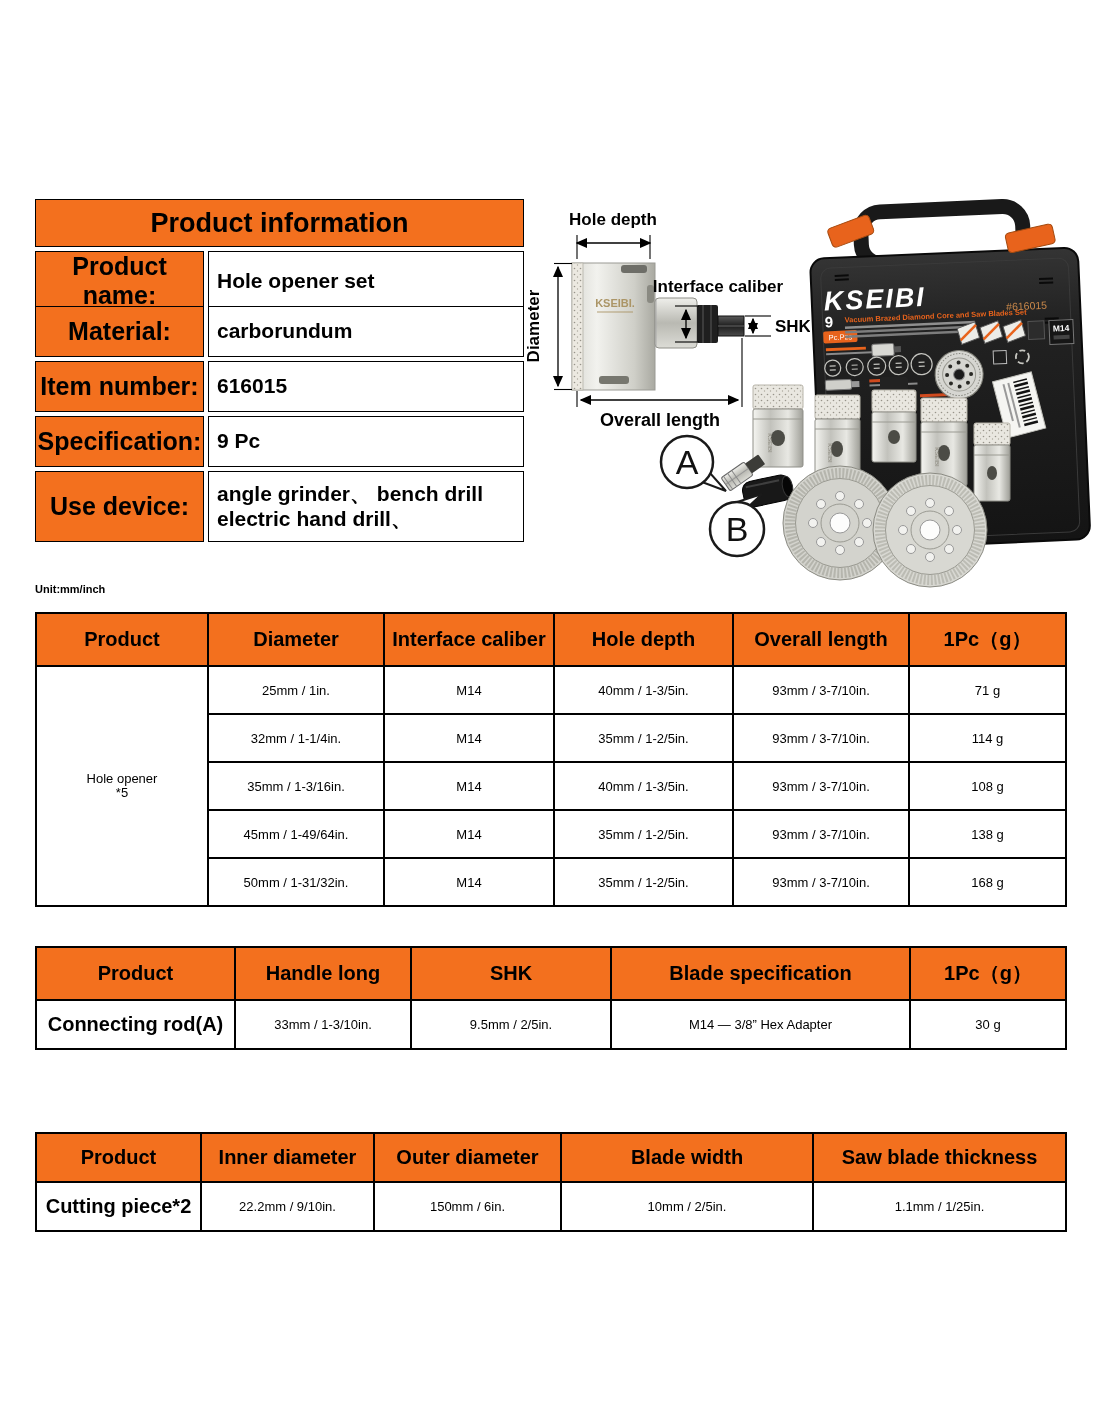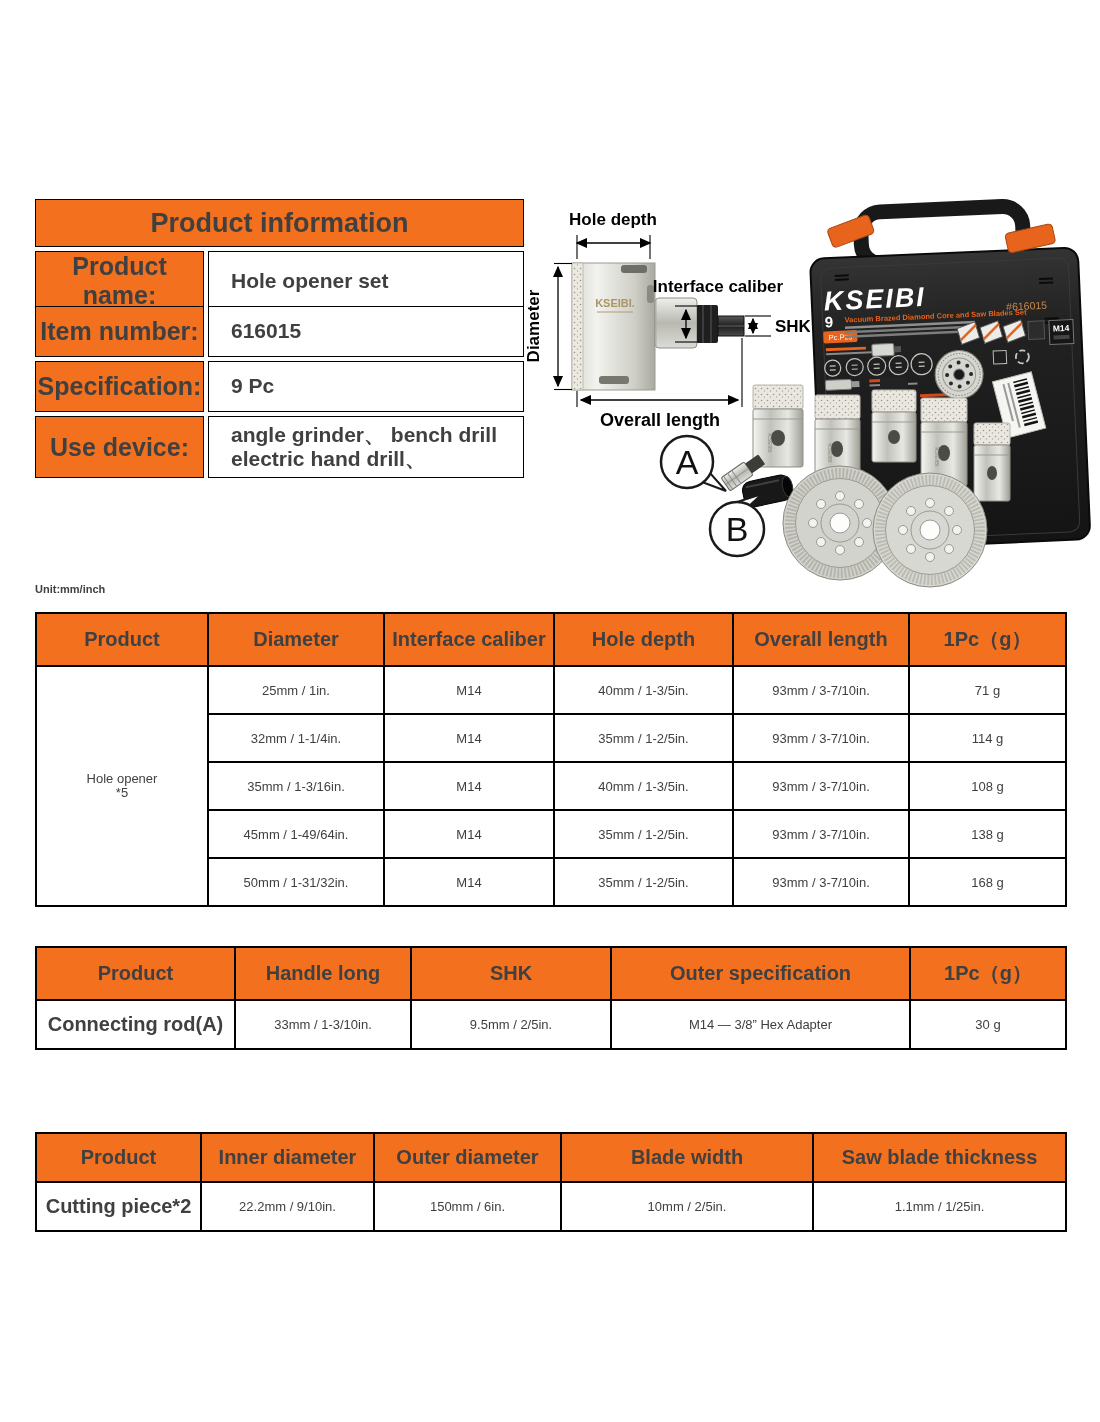--- a/index.html
+++ b/index.html
@@ -1,30 +1,30 @@
 <!DOCTYPE html>
 <html><head>
 <meta charset="utf-8">
 <style>
   html,body{margin:0;padding:0;background:#fff;}
   .page{position:relative;width:1100px;height:1422px;background:#fff;overflow:hidden;
-        font-family:"Liberation Sans",sans-serif;color:#404040;}
+        font-family:"Liberation Sans",sans-serif;color:#000000;}
 
   
   .pi-table{position:absolute;left:35px;top:199px;width:489px;display:flex;flex-direction:column;gap:4px;}
   .pi-header{height:46px;background:var(--accent);border:1.5px solid #000;
              display:flex;align-items:center;justify-content:center;
              font-size:27px;font-weight:bold;}
   .pi-row{display:grid;grid-template-columns:169px 1fr;gap:4px;}
   .pi-row{height:51px;}
-  .pi-row.tall{height:62px;}
+  .pi-row.tall{height:71px;}
   .pi-label{background:var(--accent);border:1.5px solid #000;display:flex;align-items:center;justify-content:center;
             font-size:25px;font-weight:bold;text-align:center;}
   .pi-value{background:#fff;border:1.5px solid #000;display:flex;flex-direction:column;justify-content:center;
-            font-size:21px;font-weight:bold;padding-left:22px;line-height:1.15;}
+            font-size:21px;font-weight:bold;padding-left:8px;line-height:1.15;}
 
   
   .spec{position:absolute;border-collapse:collapse;table-layout:fixed;width:1030px;left:35px;}
   .spec th,.spec td{border:2px solid #000;text-align:center;vertical-align:middle;padding:12px 4px;overflow:hidden;}
   .spec th{background:var(--accent);font-size:20px;font-weight:bold;}
   .spec td{font-size:13px;font-weight:normal;background:#fff;}
   .spec td.rowlabel{font-weight:bold;font-size:20px;}
   #t1{top:612px;}  #t2{top:946px;}  #t3{top:1132px;}
   #t1 tr{height:48px;}
   #t2 tr.hd{height:50px;} #t2 tr{height:40px;}
@@ -40,20 +40,24 @@
 <body>
 
 <div class="page" style="--accent:#F3701E;">
 
   <div class="pi-table">
     <div class="pi-header">Product information</div>
 
     <div class="pi-row">
       <div class="pi-label">Product name:</div>
       <div class="pi-value">Hole opener set</div>
+    </div>
+    <div class="pi-row">
+      <div class="pi-label">Material:</div>
+      <div class="pi-value">carborundum</div>
     </div>
     <div class="pi-row">
       <div class="pi-label">Item number:</div>
       <div class="pi-value">616015</div>
     </div>
     <div class="pi-row">
       <div class="pi-label">Specification:</div>
       <div class="pi-value">9 Pc</div>
     </div>
     <div class="pi-row tall">
@@ -448,21 +452,21 @@
         <col style="width:176px">
         <col style="width:200px">
         <col style="width:299px">
         <col style="width:156px">
       </colgroup>
     <tbody>
         <tr class="hd">
       <th>Product</th>
       <th>Handle long</th>
       <th>SHK</th>
-      <th>Outer specification</th>
+      <th>Blade specification</th>
       <th>1Pc（g）</th>
     </tr>
     <tr>
       <td class="rowlabel">Connecting rod(A)</td>
       <td>33mm / 1-3/10in.</td>
       <td>9.5mm / 2/5in.</td>
       <td>M14 — 3/8” Hex Adapter</td>
       <td>30 g</td>
     </tr>
   </tbody>

